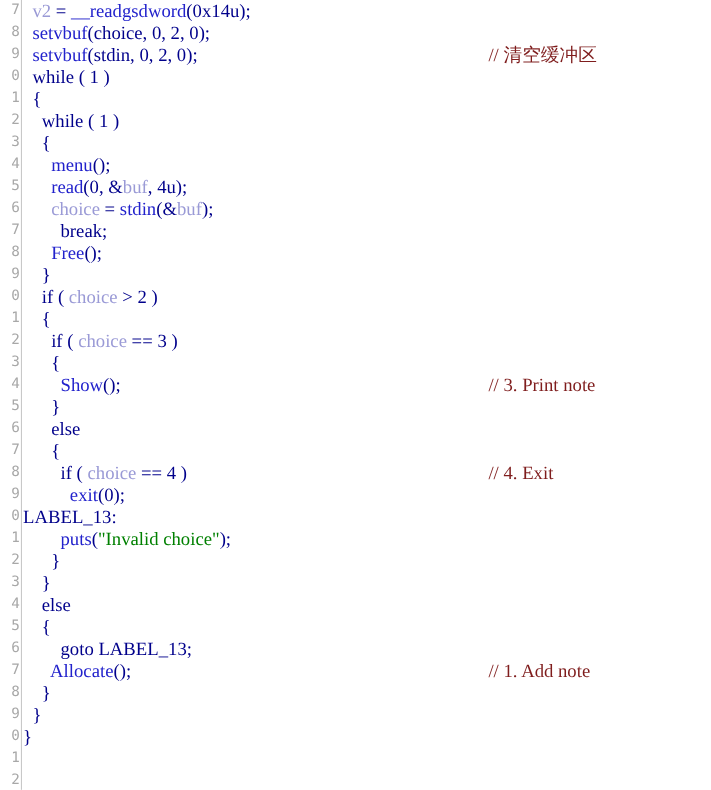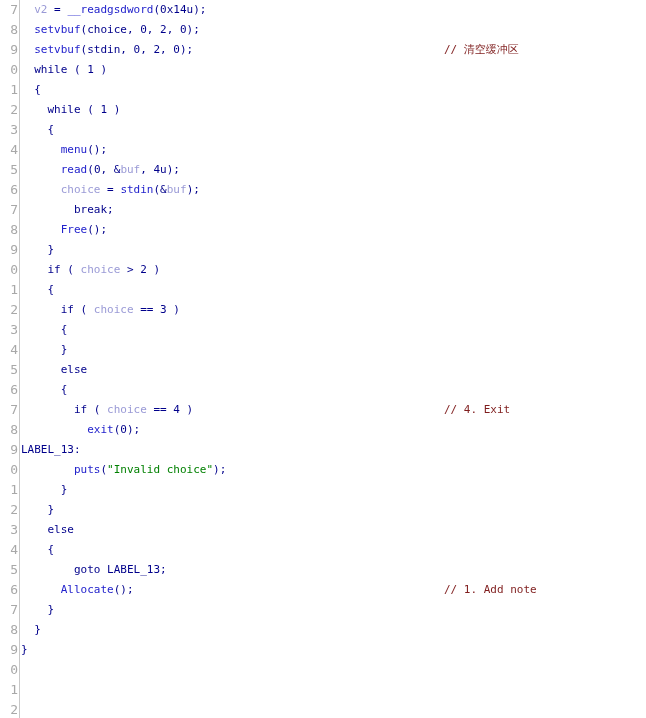--- a/index.html
+++ b/index.html
@@ -49,23 +49,24 @@
     position: absolute;
     left: 21px;
     top: 0;
     width: 625px;
     height: 718px;
     overflow: hidden;
   }
   .code-line {
     height: 20px;
     line-height: 20px;
-    font-size: 11px;
+    font-size: 17px;
     white-space: pre;
     position: relative;
+    font-family: Liberation Serif, serif;
   }
   .code-line .txt {
     display: inline;
   }
   .code-line .cmt {
     position: absolute;
     left: 423px;
     top: 0;
     color: #7f1d1d;
     white-space: pre;
@@ -134,20 +135,21 @@
       <div class="code-line"><span class="txt k">      </span><span class="txt fn">menu</span><span class="txt k">();</span></div>
       <div class="code-line"><span class="txt k">      </span><span class="txt fn">read</span><span class="txt k">(</span><span class="txt num">0</span><span class="txt k">, &amp;</span><span class="txt var">buf</span><span class="txt k">, </span><span class="txt num">4u</span><span class="txt k">);</span></div>
       <div class="code-line"><span class="txt k">      </span><span class="txt var">choice</span><span class="txt k"> = </span><span class="txt fn">stdin</span><span class="txt k">(&amp;</span><span class="txt var">buf</span><span class="txt k">);</span></div>
       <div class="code-line"><span class="txt k">        break;</span></div>
       <div class="code-line"><span class="txt k">      </span><span class="txt fn">Free</span><span class="txt k">();</span></div>
       <div class="code-line"><span class="txt k">    }</span></div>
       <div class="code-line"><span class="txt k">    if ( </span><span class="txt var">choice</span><span class="txt k"> &gt; </span><span class="txt num">2</span><span class="txt k"> )</span></div>
       <div class="code-line"><span class="txt k">    {</span></div>
       <div class="code-line"><span class="txt k">      if ( </span><span class="txt var">choice</span><span class="txt k"> == </span><span class="txt num">3</span><span class="txt k"> )</span></div>
       <div class="code-line"><span class="txt k">      {</span></div>
+      <div class="code-line"><span class="txt k">        </span><span class="txt fn">Show</span><span class="txt k">();</span><span class="cmt">// 3. Print note</span></div>
       <div class="code-line"><span class="txt k">      }</span></div>
       <div class="code-line"><span class="txt k">      else</span></div>
       <div class="code-line"><span class="txt k">      {</span></div>
       <div class="code-line"><span class="txt k">        if ( </span><span class="txt var">choice</span><span class="txt k"> == </span><span class="txt num">4</span><span class="txt k"> )</span><span class="cmt">// 4. Exit</span></div>
       <div class="code-line"><span class="txt k">          </span><span class="txt fn">exit</span><span class="txt k">(</span><span class="txt num">0</span><span class="txt k">);</span></div>
       <div class="code-line"><span class="txt lbl">LABEL_13:</span></div>
       <div class="code-line"><span class="txt k">        </span><span class="txt fn">puts</span><span class="txt k">(</span><span class="txt str">"Invalid choice"</span><span class="txt k">);</span></div>
       <div class="code-line"><span class="txt k">      }</span></div>
       <div class="code-line"><span class="txt k">    }</span></div>
       <div class="code-line"><span class="txt k">    else</span></div>

